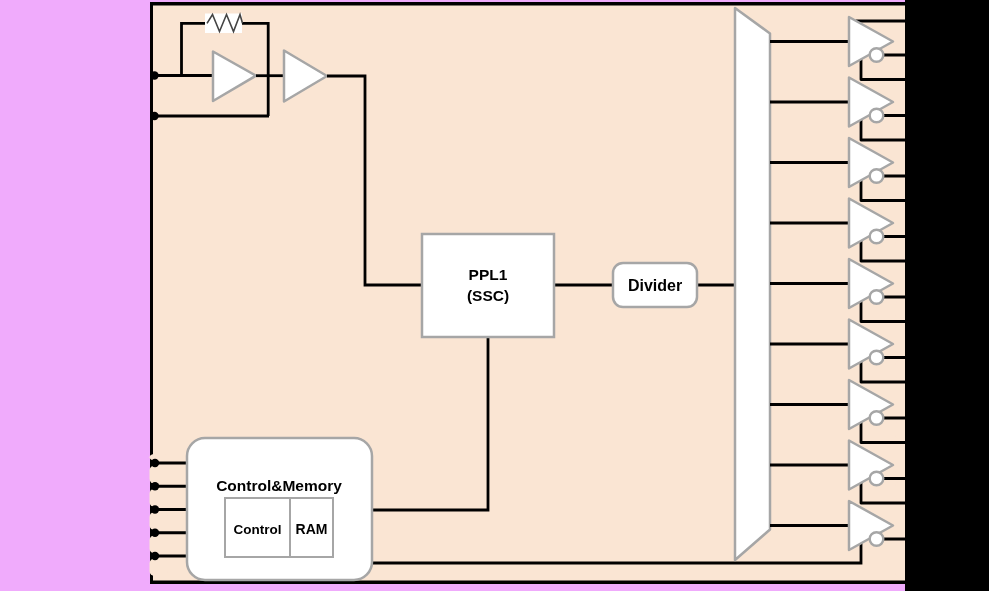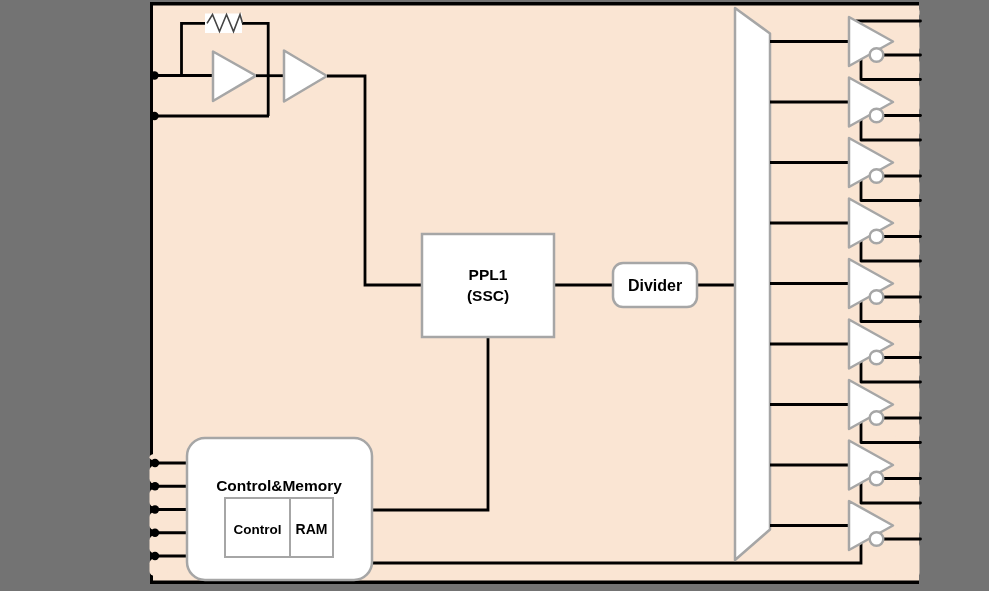--- a/index.html
+++ b/index.html
@@ -1,16 +1,16 @@
 <!DOCTYPE html>
 <html><head>
 <meta charset="utf-8">
 <style>
   html,body{margin:0;padding:0;background:#000;}
-  .stage{position:relative;width:989px;height:591px;background:#737373;overflow:hidden;}
+  .stage{position:relative;width:905px;height:591px;background:#f0abfc;overflow:hidden;}
   svg{display:block;}
   text{font-family:"Liberation Sans","DejaVu Sans",sans-serif;font-weight:bold;fill:#000;}
   .t15{font-size:15.5px;}
   .t16{font-size:16px;}
   .t14{font-size:14px;}
   .t13{font-size:13.5px;}
 </style>
 </head>
 <body>
 

